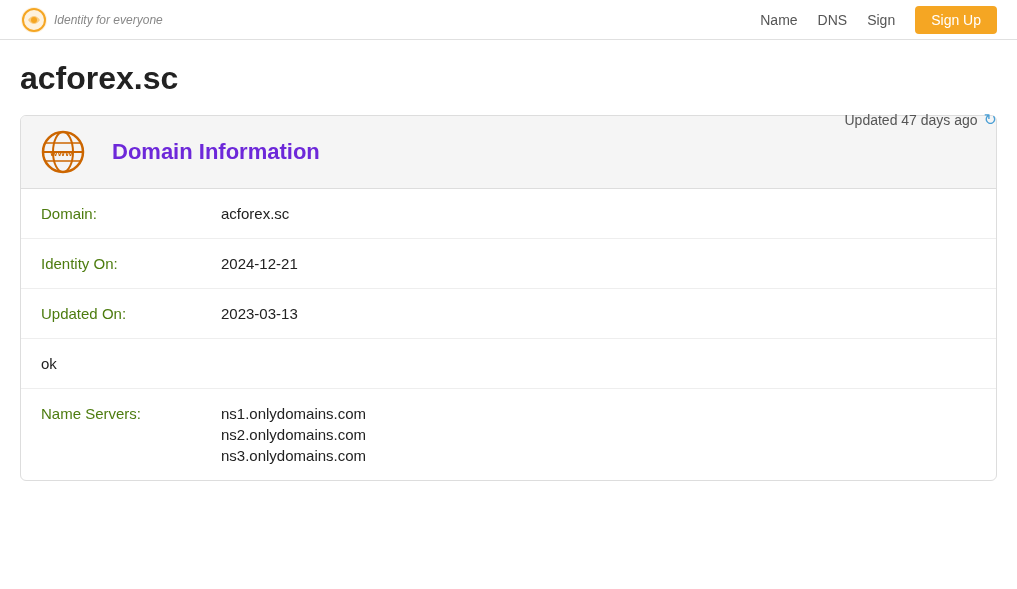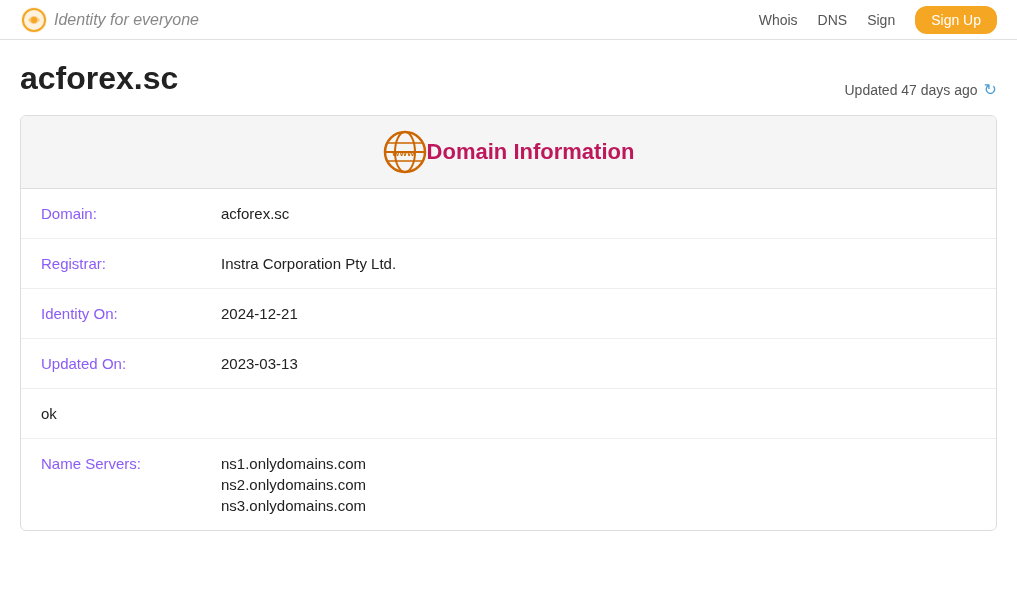--- a/index.html
+++ b/index.html
@@ -32,21 +32,21 @@
       align-items: center;
       gap: 6px;
     }
 
     .logo-icon {
       width: 28px;
       height: 28px;
     }
 
     .logo-text {
-      font-size: 16px;
+      font-size: 12px;
       color: #888;
       font-style: italic;
     }
 
     .navbar-right {
       display: flex;
       align-items: center;
       gap: 20px;
     }
 
@@ -54,39 +54,39 @@
       font-size: 14px;
       color: #555;
       text-decoration: none;
       cursor: pointer;
     }
 
     .nav-button {
       background: #f5a623;
       color: #fff;
       border: none;
-      border-radius: 12px;
+      border-radius: 4px;
       padding: 6px 16px;
       font-size: 14px;
       cursor: pointer;
     }
 
     .domain-title {
       font-size: 32px;
       font-weight: bold;
       color: #222;
       margin-bottom: 8px;
     }
 
     .updated-info {
       display: flex;
       align-items: center;
       gap: 6px;
       position: absolute;
-      top: 40px;
+      top: 70px;
       right: 20px;
       font-size: 14px;
       color: #555;
     }
 
     .refresh-icon {
       color: #4a9fd5;
       font-size: 16px;
       cursor: pointer;
     }
@@ -101,53 +101,52 @@
       border: 1px solid #ddd;
       border-radius: 6px;
       margin: 0 20px 20px 20px;
       overflow: hidden;
       background: #fff;
     }
 
     .card-header {
       display: flex;
       align-items: center;
-      gap: 0;
+      gap: 27px;
       padding: 14px 20px;
       background: #f5f5f5;
       border-bottom: 1px solid #ddd;
-      justify-content: center;
     }
 
     .www-icon {
       width: 44px;
       height: 44px;
     }
 
     .card-title {
       font-size: 22px;
       font-weight: bold;
-      color: #be185d;
+      color: #6d28d9;
     }
 
     .info-row {
       display: flex;
       align-items: flex-start;
       border-bottom: 1px solid #eee;
       padding: 16px 20px;
     }
 
     .info-row:last-child {
       border-bottom: none;
     }
 
     .info-label {
       width: 180px;
       min-width: 180px;
-      color: #8b5cf6;
+      color: #4d7c0f;
       font-size: 15px;
     }
 
     .info-value {
       color: #222;
       font-size: 15px;
       display: flex;
       flex-direction: column;
       gap: 4px;
     }
@@ -160,21 +159,21 @@
 
     <svg class="logo-icon" viewBox="0 0 28 28" xmlns="http://www.w3.org/2000/svg">
       <circle cx="14" cy="14" r="13" fill="#f5a623" opacity="0.15"></circle>
       <circle cx="14" cy="14" r="11" fill="none" stroke="#f5a623" stroke-width="2"></circle>
       <path d="M8 14 Q14 6 20 14 Q14 22 8 14Z" fill="#f5a623" opacity="0.5"></path>
       <circle cx="14" cy="14" r="3" fill="#f5a623"></circle>
     </svg>
     <span class="logo-text">Identity for everyone</span>
   </div>
   <div class="navbar-right">
-    <span class="nav-link">Whois</span>
+    <span class="nav-link">Name</span>
     <span class="nav-link">DNS</span>
     <span class="nav-link">Sign</span>
     <button class="nav-button">Sign Up</button>
   </div>
 </div>
 
 <div class="page-header">
   <h1 class="domain-title">acforex.sc</h1>
   <div class="updated-info">
     <span>Updated 47 days ago</span>
@@ -194,24 +193,20 @@
       <text x="9" y="26" font-size="8" fill="#cc6600" font-family="Arial" font-weight="bold">WWW</text>
     </svg>
     <span class="card-title">Domain Information</span>
   </div>
 
   <div class="info-row">
     <span class="info-label">Domain:</span>
     <span class="info-value">acforex.sc</span>
   </div>
 
-  <div class="info-row">
-    <span class="info-label">Registrar:</span>
-    <span class="info-value">Instra Corporation Pty Ltd.</span>
-  </div>
 
 
   <div class="info-row">
     <span class="info-label">Identity On:</span>
     <span class="info-value">2024-12-21</span>
   </div>
 
   <div class="info-row">
     <span class="info-label">Updated On:</span>
     <span class="info-value">2023-03-13</span>

